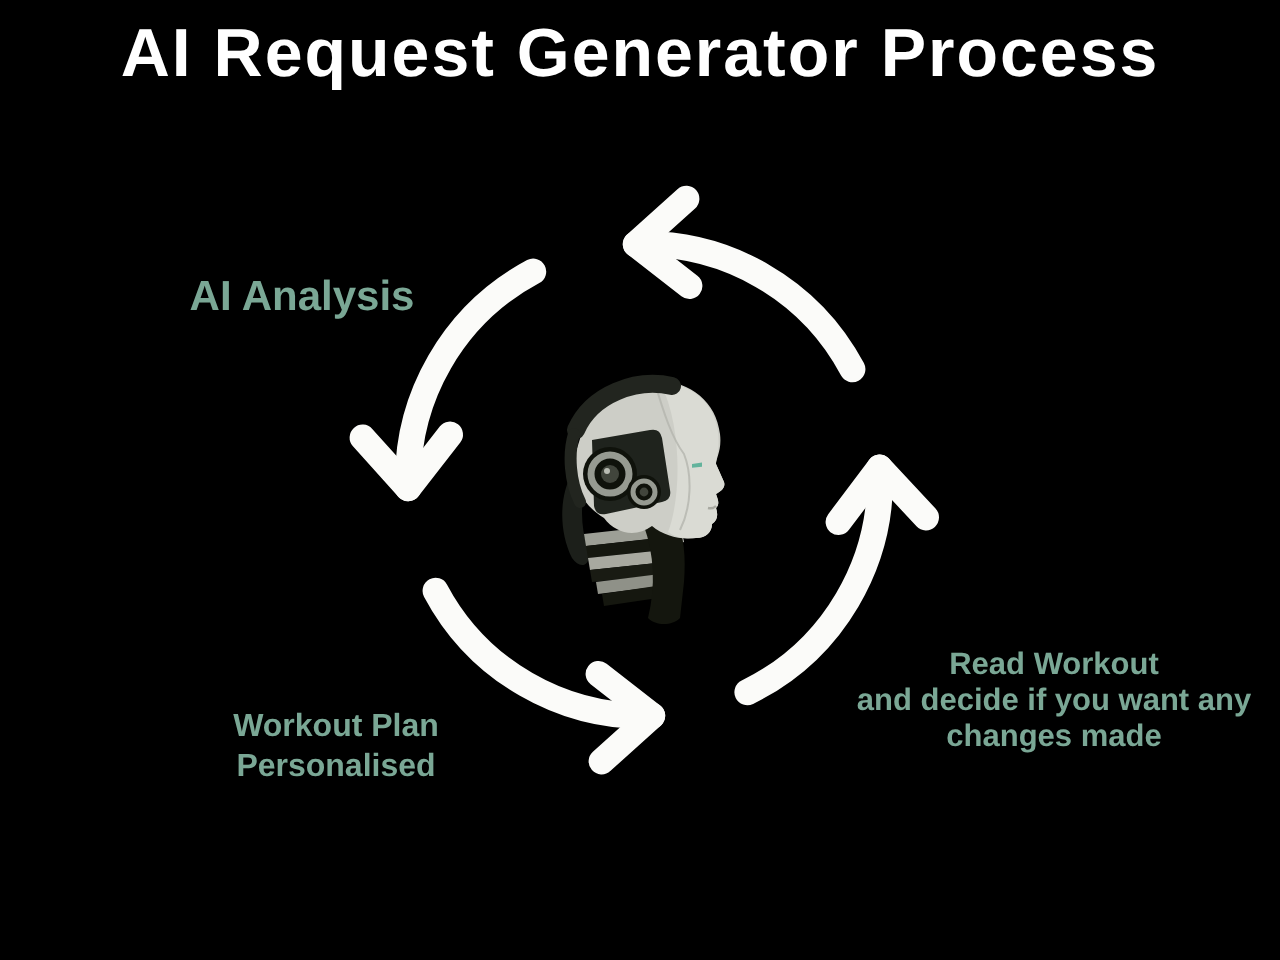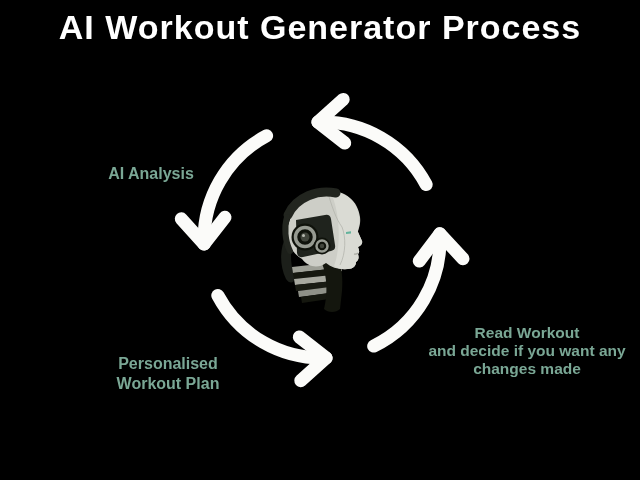--- a/index.html
+++ b/index.html
@@ -19,32 +19,32 @@
     text-align:center;color:var(--title-text);
     font-size:34px;font-weight:800;letter-spacing:1px;
     white-space:nowrap;
   }
   .step{
     position:absolute;color:var(--step-text);
     font-weight:700;text-align:center;
   }
   .step div{white-space:nowrap;}
   .step-enter{left:385px;top:86px;width:175px;font-size:16px;line-height:21px;}
-  .step-analysis{left:91px;top:164px;width:120px;font-size:16px;line-height:20px;}
+  .step-analysis{left:91px;top:139px;width:120px;font-size:21px;line-height:20px;}
   .step-plan{left:93px;top:354px;width:150px;font-size:16px;line-height:20px;}
   .step-read{left:412px;top:324px;width:230px;font-size:15.5px;line-height:18px;}
   svg{position:absolute;left:0;top:0;}
   .arrows path{stroke:var(--arrow);stroke-width:13;fill:none;stroke-linecap:round;stroke-linejoin:round;}
 </style>
 </head>
 <body>
 
 <div class="canvas">
 
-  <div class="title">AI Workout Generator Process</div>
+  <div class="title">AI Request Generator Process</div>
 
   <svg class="arrows" width="640" height="480" viewBox="0 0 640 480" aria-hidden="true">
     <g>
       <path d="M 426.2 184.6 A 118 118 0 0 0 317.9 122.1"></path>
       <path d="M 344.7 143 L 317.9 122.1 L 343.2 99.4"></path>
     </g>
     <g>
       <path d="M 266.6 135.8 A 118 118 0 0 0 204.1 244.1"></path>
       <path d="M 225 217.3 L 204.1 244.1 L 181.3 218.8"></path>
     </g>
@@ -101,22 +101,22 @@
 
     <path d="M 84 69 C 86 69.5, 87 69, 88 68" stroke="#a8a9a1" stroke-width="1.2" fill="none"></path>
   </svg>
 
 
   <div class="step step-analysis">
     <div>AI Analysis</div>
   </div>
 
   <div class="step step-plan">
+    <div>Workout Plan</div>
     <div>Personalised</div>
-    <div>Workout Plan</div>
   </div>
 
   <div class="step step-read">
     <div>Read Workout</div>
     <div>and decide if you want any</div>
     <div>changes made</div>
   </div>
 
 </div>
 

